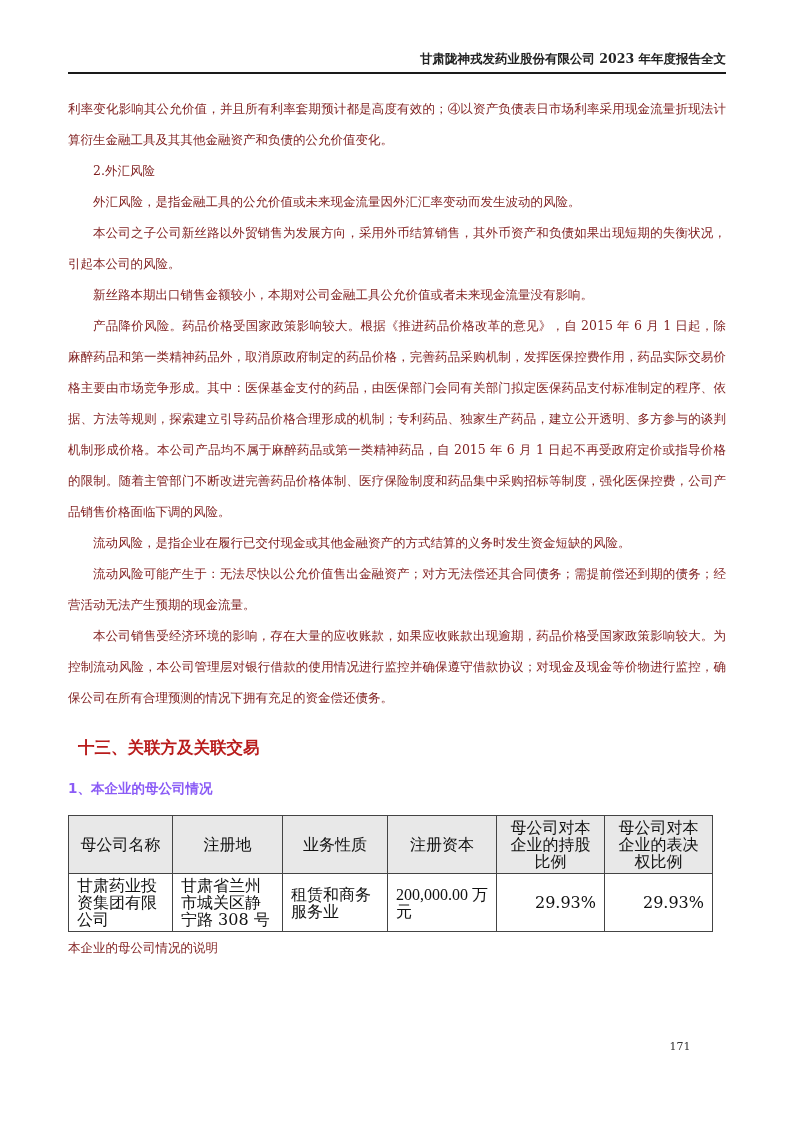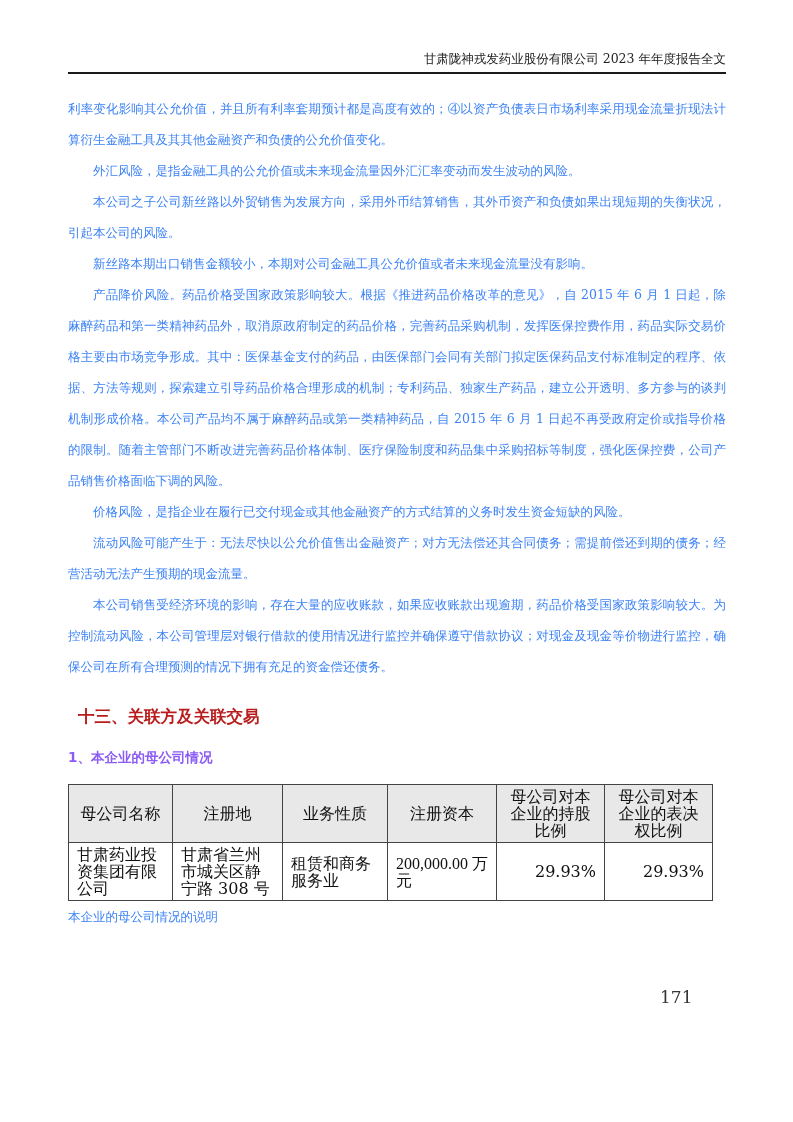--- a/index.html
+++ b/index.html
@@ -12,20 +12,21 @@
     font-family: "DejaVu Serif", "Liberation Serif", serif;
     color: #111;
     overflow: hidden;
   }
   
   .page-header {
     position: absolute;
     left: 68px;
     right: 67px;
     top: 50px;
+    font-weight: bold;
   }
   .page-header .title {
     text-align: right;
     font-size: 12.5px;
     line-height: 18px;
     color: #222;
   }
   .page-header .rule {
     margin-top: 4px;
     height: 2px;
@@ -36,21 +37,21 @@
     position: absolute;
     left: 68px;
     width: 658px;
     top: 93px;
   }
   .content p {
     margin: 0;
     font-size: 12.5px;
     line-height: 31px;
     text-align: justify;
-    color: #3b82f6;
+    color: #7f1d1d;
   }
   .content p.indent { text-indent: 2em; }
   p.sub-head {
     font-weight: bold;
     text-indent: 2em;
     margin-top: 5px !important;
     font-family: "DejaVu Sans", "Liberation Sans", sans-serif;
     font-size: 12.8px;
   }
   .h1 {
@@ -92,45 +93,46 @@
   }
   table.parent-co td { height: 40px; background: #fff; }
   td.al { text-align: left; }
   td.ac { text-align: left; font-family: Liberation Serif, serif; }
   td.ar { text-align: right; }
   .note { margin-top: 7px; }
   
   .page-number {
     position: absolute;
     left: 660px;
-    top: 987px;
+    top: 1040px;
     width: 40px;
-    text-align: left;
-    font-size: 17px;
+    text-align: center;
+    font-size: 11px;
     color: #333;
   }
 </style>
 </head>
 <body>
 
 <div class="page">
 
   <div class="page-header">
     <div class="title">甘肃陇神戎发药业股份有限公司 2023 年年度报告全文</div>
     <div class="rule"></div>
   </div>
 
   <div class="content">
 
     <p>利率变化影响其公允价值，并且所有利率套期预计都是高度有效的；④以资产负债表日市场利率采用现金流量折现法计算衍生金融工具及其其他金融资产和负债的公允价值变化。</p>
+    <p class="indent">2.外汇风险</p>
     <p class="indent">外汇风险，是指金融工具的公允价值或未来现金流量因外汇汇率变动而发生波动的风险。</p>
     <p class="indent">本公司之子公司新丝路以外贸销售为发展方向，采用外币结算销售，其外币资产和负债如果出现短期的失衡状况，引起本公司的风险。</p>
     <p class="indent">新丝路本期出口销售金额较小，本期对公司金融工具公允价值或者未来现金流量没有影响。</p>
     <p class="indent">产品降价风险。药品价格受国家政策影响较大。根据《推进药品价格改革的意见》，自 2015 年 6 月 1 日起，除麻醉药品和第一类精神药品外，取消原政府制定的药品价格，完善药品采购机制，发挥医保控费作用，药品实际交易价格主要由市场竞争形成。其中：医保基金支付的药品，由医保部门会同有关部门拟定医保药品支付标准制定的程序、依据、方法等规则，探索建立引导药品价格合理形成的机制；专利药品、独家生产药品，建立公开透明、多方参与的谈判机制形成价格。本公司产品均不属于麻醉药品或第一类精神药品，自 2015 年 6 月 1 日起不再受政府定价或指导价格的限制。随着主管部门不断改进完善药品价格体制、医疗保险制度和药品集中采购招标等制度，强化医保控费，公司产品销售价格面临下调的风险。</p>
-    <p class="indent">价格风险，是指企业在履行已交付现金或其他金融资产的方式结算的义务时发生资金短缺的风险。</p>
+    <p class="indent">流动风险，是指企业在履行已交付现金或其他金融资产的方式结算的义务时发生资金短缺的风险。</p>
     <p class="indent">流动风险可能产生于：无法尽快以公允价值售出金融资产；对方无法偿还其合同债务；需提前偿还到期的债务；经营活动无法产生预期的现金流量。</p>
     <p class="indent">本公司销售受经济环境的影响，存在大量的应收账款，如果应收账款出现逾期，药品价格受国家政策影响较大。为控制流动风险，本公司管理层对银行借款的使用情况进行监控并确保遵守借款协议；对现金及现金等价物进行监控，确保公司在所有合理预测的情况下拥有充足的资金偿还债务。</p>
 
     <div class="h1">十三、关联方及关联交易</div>
     <div class="h2">1、本企业的母公司情况</div>
 
     <table class="parent-co">
       <colgroup>
         <col style="width:104px">
           <col style="width:110px">

